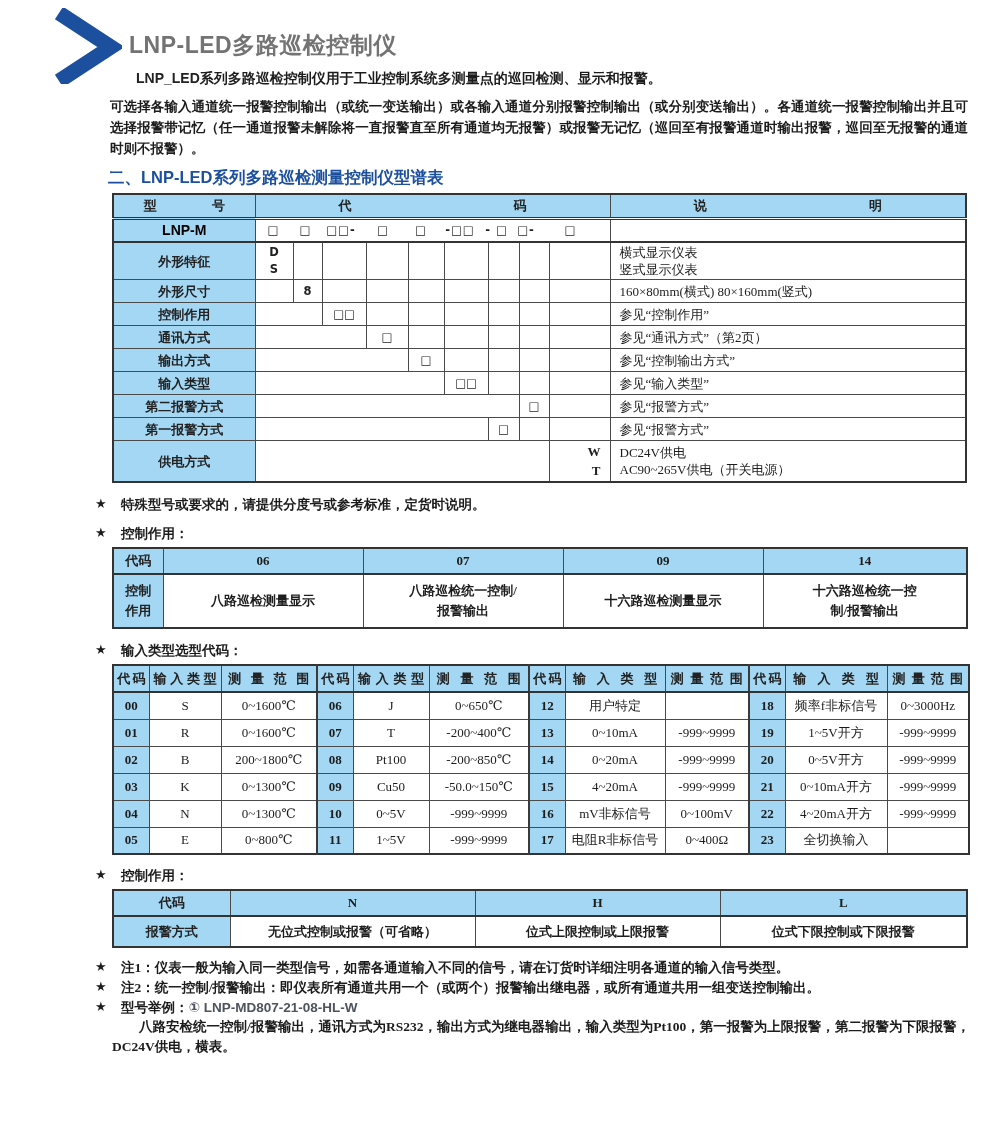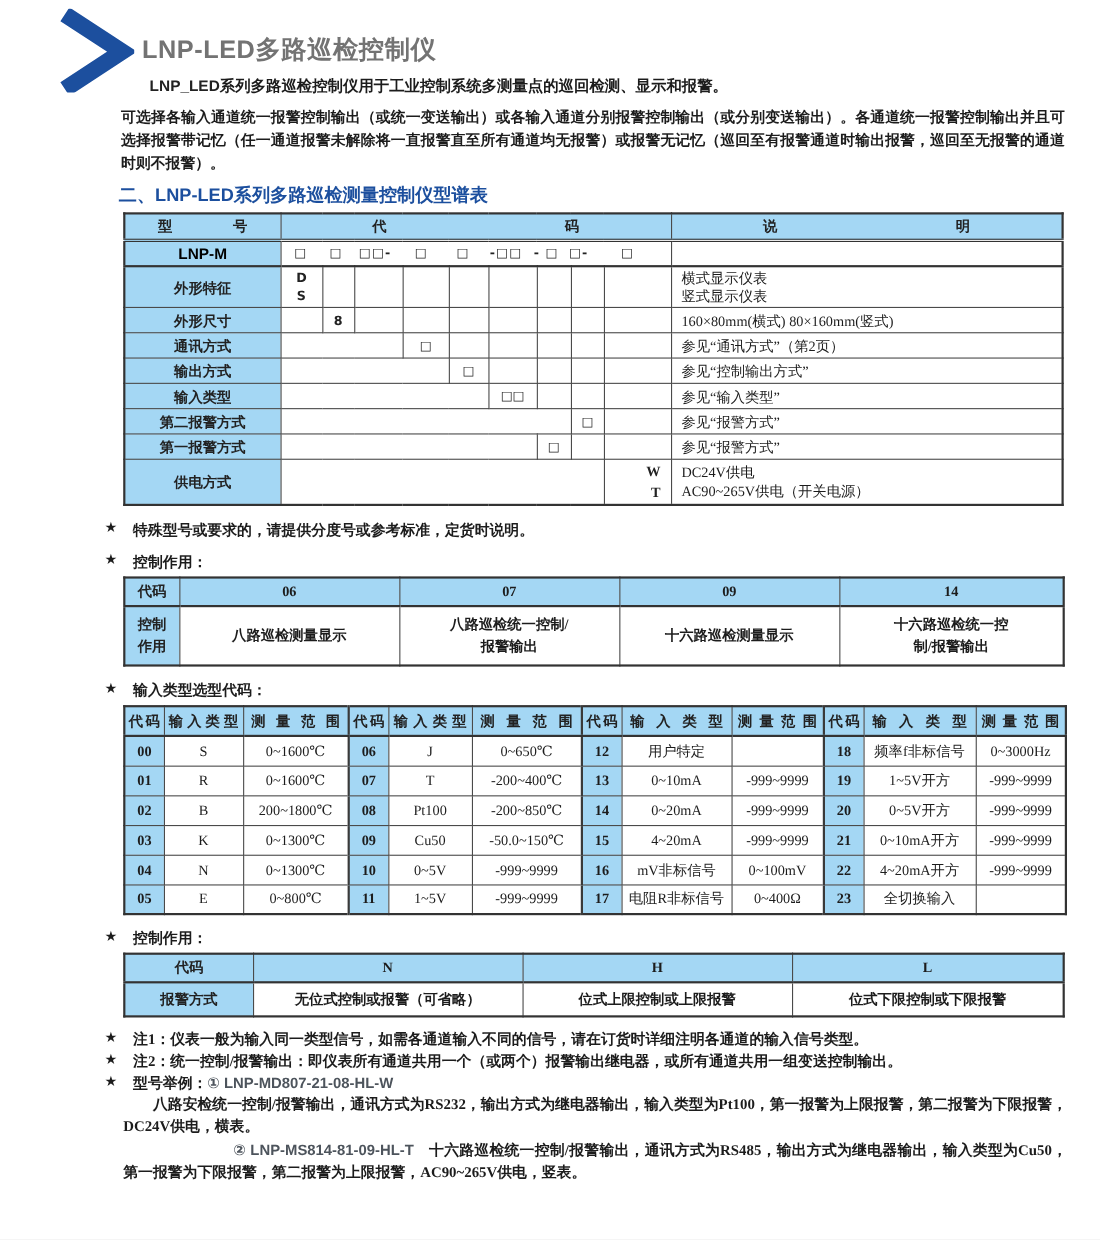--- a/index.html
+++ b/index.html
@@ -142,20 +142,32 @@
           <td class="codecell" colspan="1"></td>
           <td class="codecell">8</td>
           <td class="codecell"></td>
           <td class="codecell"></td>
           <td class="codecell"></td>
           <td class="codecell"></td>
           <td class="codecell"></td>
           <td class="codecell"></td>
           <td class="codecell"></td>
           <td class="desc">160×80mm(横式) 80×160mm(竖式)</td>
+        </tr>
+        <tr>
+          <td class="lbl">控制作用</td>
+          <td class="codecell" colspan="2"></td>
+          <td class="codecell">□□</td>
+          <td class="codecell"></td>
+          <td class="codecell"></td>
+          <td class="codecell"></td>
+          <td class="codecell"></td>
+          <td class="codecell"></td>
+          <td class="codecell"></td>
+          <td class="desc">参见“控制作用”</td>
         </tr>
         <tr>
           <td class="lbl">通讯方式</td>
           <td class="codecell" colspan="3"></td>
           <td class="codecell">□</td>
           <td class="codecell"></td>
           <td class="codecell"></td>
           <td class="codecell"></td>
           <td class="codecell"></td>
           <td class="codecell"></td>
@@ -471,15 +483,14 @@
     </div>
   <div class="snote wide" style="margin-top:2px">
       <span class="star">★</span>
       <span>注2：统一控制/报警输出：即仪表所有通道共用一个（或两个）报警输出继电器，或所有通道共用一组变送控制输出。</span>
     </div>
   <div class="snote wide" style="margin-top:2px">
       <span class="star">★</span>
       <span><span>型号举例：</span><span class="gmodel">① LNP-MD807-21-08-HL-W</span></span>
     </div>
   <p class="exdesc">八路安检统一控制/报警输出，通讯方式为RS232，输出方式为继电器输出，输入类型为Pt100，第一报警为上限报警，第二报警为下限报警，DC24V供电，横表。</p>
-  <p class="exdesc exdesc2"><span class="gmodel">② LNP-MS814-81-09-HL-T</span><span>　<span>十六路巡检统一控制/报警输出，通讯方式为RS485，输出方式为继电器输出，输入类型为Cu50，第一报警为下限报警，第二报警为上限报警，AC90~265V供电，竖表。</span></span></p>
 
 </div>
 
 </body></html>

